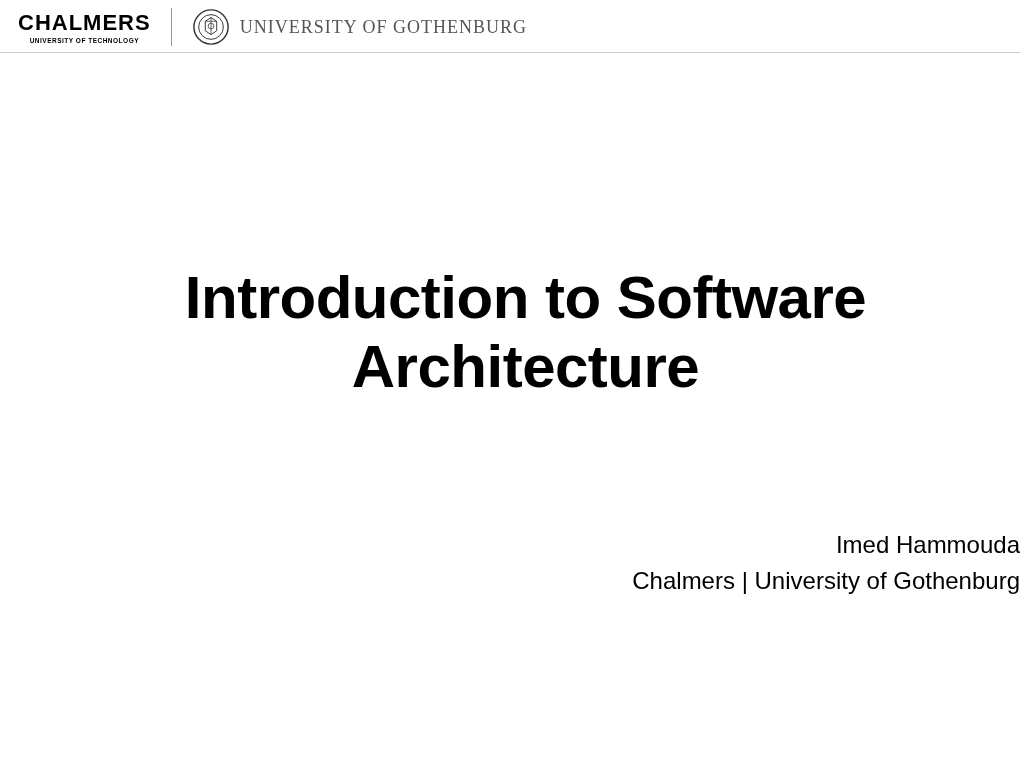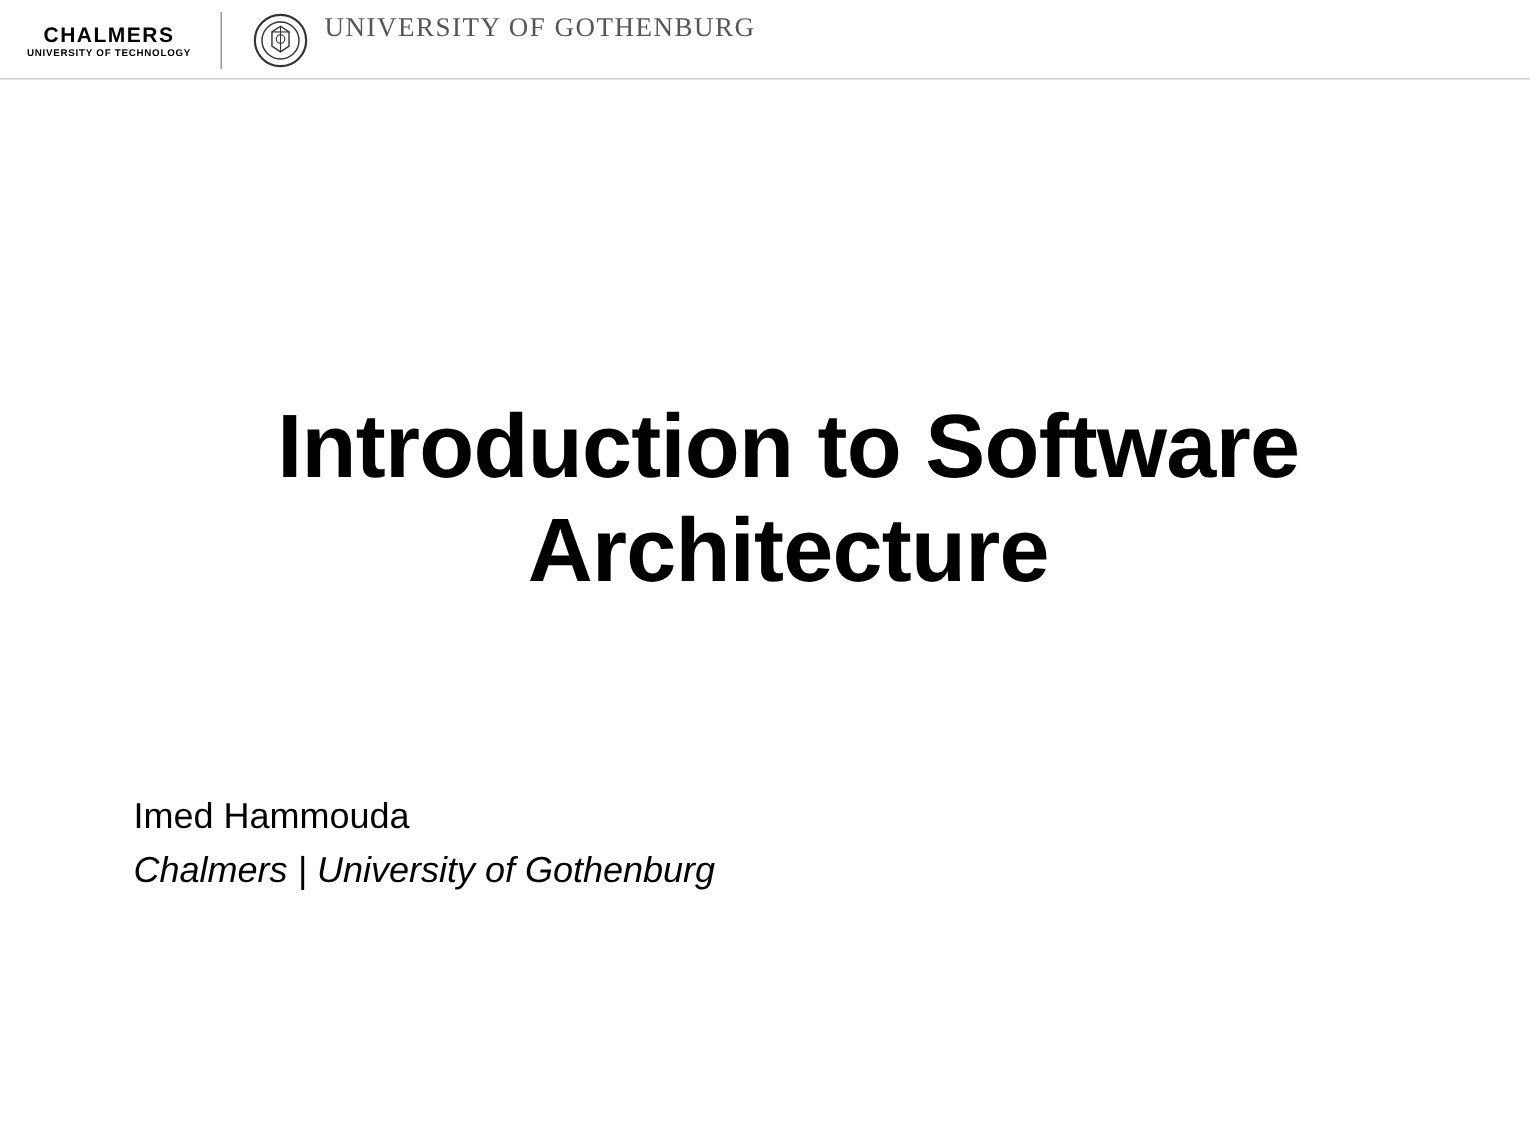--- a/index.html
+++ b/index.html
@@ -21,41 +21,41 @@
       border-bottom: 1px solid #ccc;
       gap: 16px;
     }
     .chalmers-block {
       display: flex;
       flex-direction: column;
       align-items: center;
     }
     .chalmers-main {
       font-weight: 900;
-      font-size: 14px;
+      font-size: 22px;
       letter-spacing: 1px;
       color: #000;
       font-family: Arial, sans-serif;
     }
     .chalmers-sub {
       font-size: 6.5px;
       letter-spacing: 0.5px;
       color: #000;
       font-weight: bold;
       margin-top: 1px;
     }
     .divider {
       width: 1px;
       height: 38px;
       background: #999;
       margin: 0 4px;
     }
     .gu-block {
       display: flex;
-      align-items: flex-start;
+      align-items: center;
       gap: 10px;
     }
     .gu-seal {
       width: 38px;
       height: 38px;
     }
     .gu-text {
       font-family: Georgia, 'Times New Roman', serif;
       font-size: 18px;
       color: #555;
@@ -73,29 +73,29 @@
       line-height: 1.15;
       color: #000;
       margin-top: 210px;
       font-family: Arial, Helvetica, sans-serif;
       letter-spacing: -0.5px;
       padding-left: 31px;
     }
     .author-block {
       margin-top: 130px;
       margin-left: 89px;
+      text-align: right;
     }
     .author-name {
       font-size: 24px;
       color: #000;
       font-family: Arial, Helvetica, sans-serif;
     }
     .author-affiliation {
       font-size: 24px;
-      font-style: italic;
       color: #000;
       margin-top: 8px;
       font-family: Arial, Helvetica, sans-serif;
     }
   </style>
 </head>
 <body>
 
 <div class="header">
   <div class="chalmers-block">

